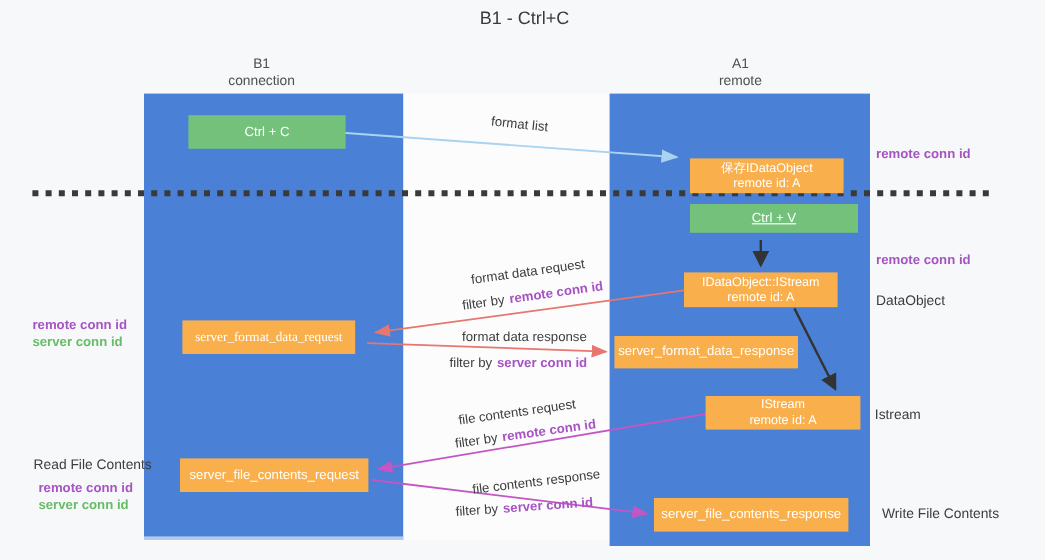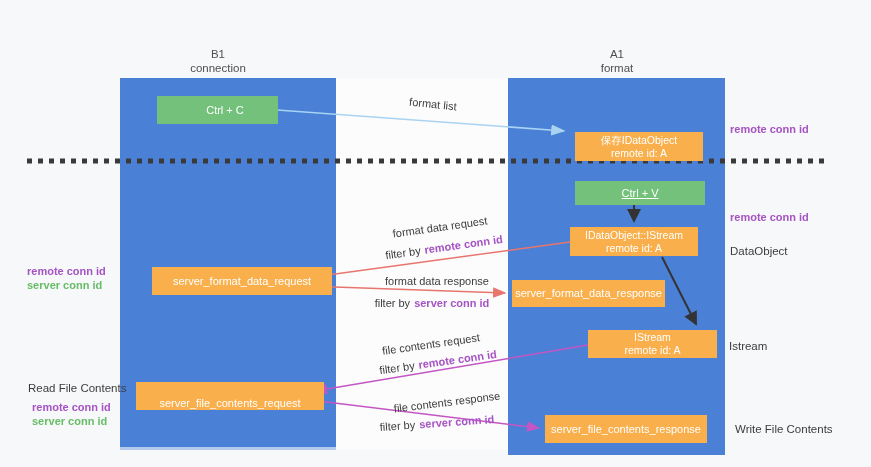--- a/index.html
+++ b/index.html
@@ -14,28 +14,28 @@
   .title{left:287px;top:6px;width:300px;text-align:center;color:#3a3a3a;font-size:15px;line-height:19px;}
   .lane-header{width:200px;text-align:center;color:#4f4f4f;font-size:11.5px;line-height:14px;}
   .hdr-left{left:118px;top:47px;}
   .hdr-right{left:517px;top:47px;}
   
   .node{display:flex;flex-direction:column;align-items:center;justify-content:center;
         color:#fff;font-size:11px;text-align:center;line-height:13px;}
   .node.orange{background:#f9af4b;}
   .node.green{background:#74c17c;}
   .node.two{font-size:10.5px;line-height:13px;}
-  .n-ctrlc{left:157px;top:96px;width:106px;height:28px;padding-left:15px;}
+  .n-ctrlc{left:157px;top:96px;width:131px;height:28px;}
   .n-saveido{left:575px;top:132px;width:128px;height:29px;}
-  .n-ctrlv{left:575px;top:181px;width:130px;height:24px;text-decoration:underline;}
+  .n-ctrlv{left:575px;top:170px;width:140px;height:24px;text-decoration:underline;}
   .n-getdata{left:570px;top:227px;width:128px;height:29px;}
-  .n-fmtreq{left:152px;top:267px;width:180px;height:28px;}
+  .n-fmtreq{left:152px;top:267px;width:144px;height:28px;font-family:Liberation Serif, serif;}
   .n-fmtresp{left:512px;top:280px;width:153px;height:27px;}
   .n-istream{left:588px;top:330px;width:129px;height:28px;}
-  .n-filereq{left:136px;top:382px;width:188px;height:28px;justify-content:flex-end;}
+  .n-filereq{left:150px;top:382px;width:157px;height:28px;}
   .n-fileresp{left:545px;top:415px;width:162px;height:28px;}
   
   .flow{font-size:11px;color:#3c3c3c;text-align:center;white-space:nowrap;}
   .flow .fb{margin-right:4px;}
   .purple{color:#a653c4;font-weight:bold;}
   .greentx{color:#67bd67;font-weight:bold;}
   .rot-m8{transform:rotate(-8deg);}
   .rot-m7{transform:rotate(-7deg);}
   .rot-m4{transform:rotate(-4deg);}
   .rot-p6{transform:rotate(6deg);}
@@ -94,29 +94,30 @@
     <line x1="634" y1="200" x2="634" y2="221" stroke="#333333" stroke-width="2" marker-end="url(#m-black)"></line>
     <line x1="570" y1="242" x2="313" y2="277" stroke="#e8756e" stroke-width="1.5" marker-end="url(#m-red)"></line>
     <line x1="306" y1="286" x2="505" y2="293" stroke="#e8756e" stroke-width="1.5" marker-end="url(#m-red)"></line>
     <line x1="662" y1="257" x2="696" y2="324" stroke="#333333" stroke-width="2" marker-end="url(#m-black)"></line>
     <line x1="588" y1="345" x2="315" y2="391" stroke="#c455c4" stroke-width="1.5" marker-end="url(#m-mag)"></line>
     <line x1="310" y1="400" x2="539" y2="428" stroke="#c455c4" stroke-width="1.5" marker-end="url(#m-mag)"></line>
     <line x1="27" y1="161" x2="830" y2="161" stroke="#3a3a3a" stroke-width="5" stroke-dasharray="5 6"></line>
   </svg>
 
   <div class="abs title">
+    <div>B1 - Ctrl+C</div>
   </div>
 
   <div class="abs lane-header hdr-left">
     <div>B1</div>
     <div>connection</div>
   </div>
   <div class="abs lane-header hdr-right">
     <div>A1</div>
-    <div>format</div>
+    <div>remote</div>
   </div>
 
   <div class="abs node green n-ctrlc">
     <span>Ctrl + C</span>
   </div>
   <div class="abs node orange two n-saveido">
     <span>保存IDataObject</span>
     <span>remote id: A</span>
   </div>
   <div class="abs node green n-ctrlv">

